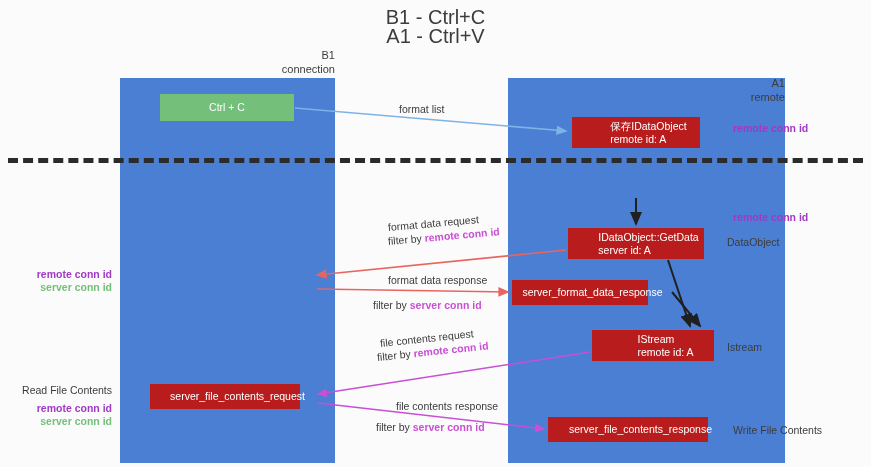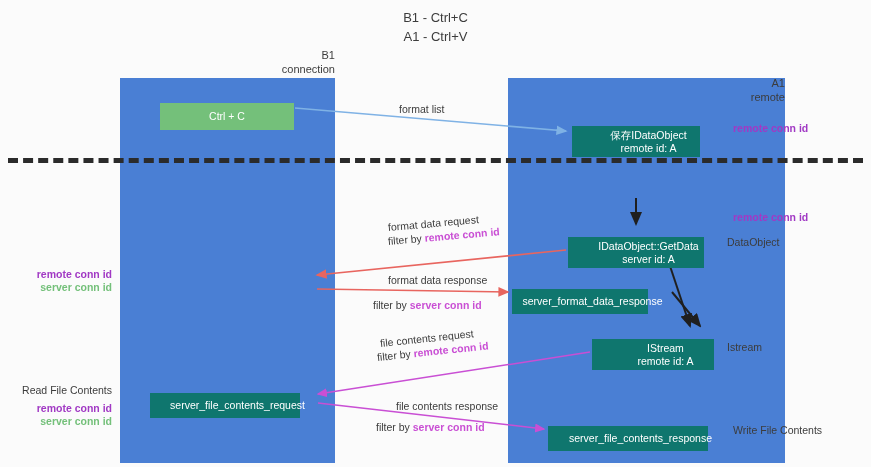--- a/index.html
+++ b/index.html
@@ -26,21 +26,21 @@
   }
   #lane-b1 { left: 120px; top: 78px;  width: 215px; height: 385px; }
   #lane-a1 { left: 508px; top: 78px;  width: 277px; height: 385px; }
 
   
   #main-title {
     position: absolute;
     left: 0; top: 8px;
     width: 871px;
     text-align: center;
-    font-size: 13px;
+    font-size: 20px;
     color: #3c3c3c;
     line-height: 19px;
     white-space: pre-line;
   }
   .lane-title {
     position: absolute;
     text-align: right;
     font-size: 11px;
     color: #3c3c3c;
     line-height: 14px;
@@ -53,27 +53,25 @@
   .box {
     position: absolute;
     box-sizing: border-box;
     display: flex;
     flex-direction: column;
     align-items: center;
     justify-content: center;
     color: #ffffff;
     font-size: 10.5px;
     line-height: 13px;
-    text-align: center;
     white-space: pre-line;
     padding: 2px 4px;
-    margin-top: 9px;
   }
   .box.green  { background: #74c07a; }
-  .box.orange { background: #0f766e; padding-left: 29px; }
+  .box.orange { background: #b91c1c; padding-left: 29px; }
 
   #box-ctrlc   { left: 160px; top: 94px;  width: 134px; height: 27px; }
   #box-idataobj{ left: 572px; top: 117px; width: 128px; height: 31px; }
   #box-ctrlv   { left: 578px; top: 172px; width: 116px; height: 25px; }
   #box-getdata { left: 568px; top: 228px; width: 136px; height: 31px; }
   #box-sfdreq  { left: 152px; top: 268px; width: 160px; height: 25px; }
   #box-sfdresp { left: 512px; top: 280px; width: 136px; height: 25px; }
   #box-istream { left: 592px; top: 330px; width: 122px; height: 31px; }
   #box-sfcreq  { left: 150px; top: 384px; width: 150px; height: 25px; }
   #box-sfcresp { left: 548px; top: 417px; width: 160px; height: 25px; }

